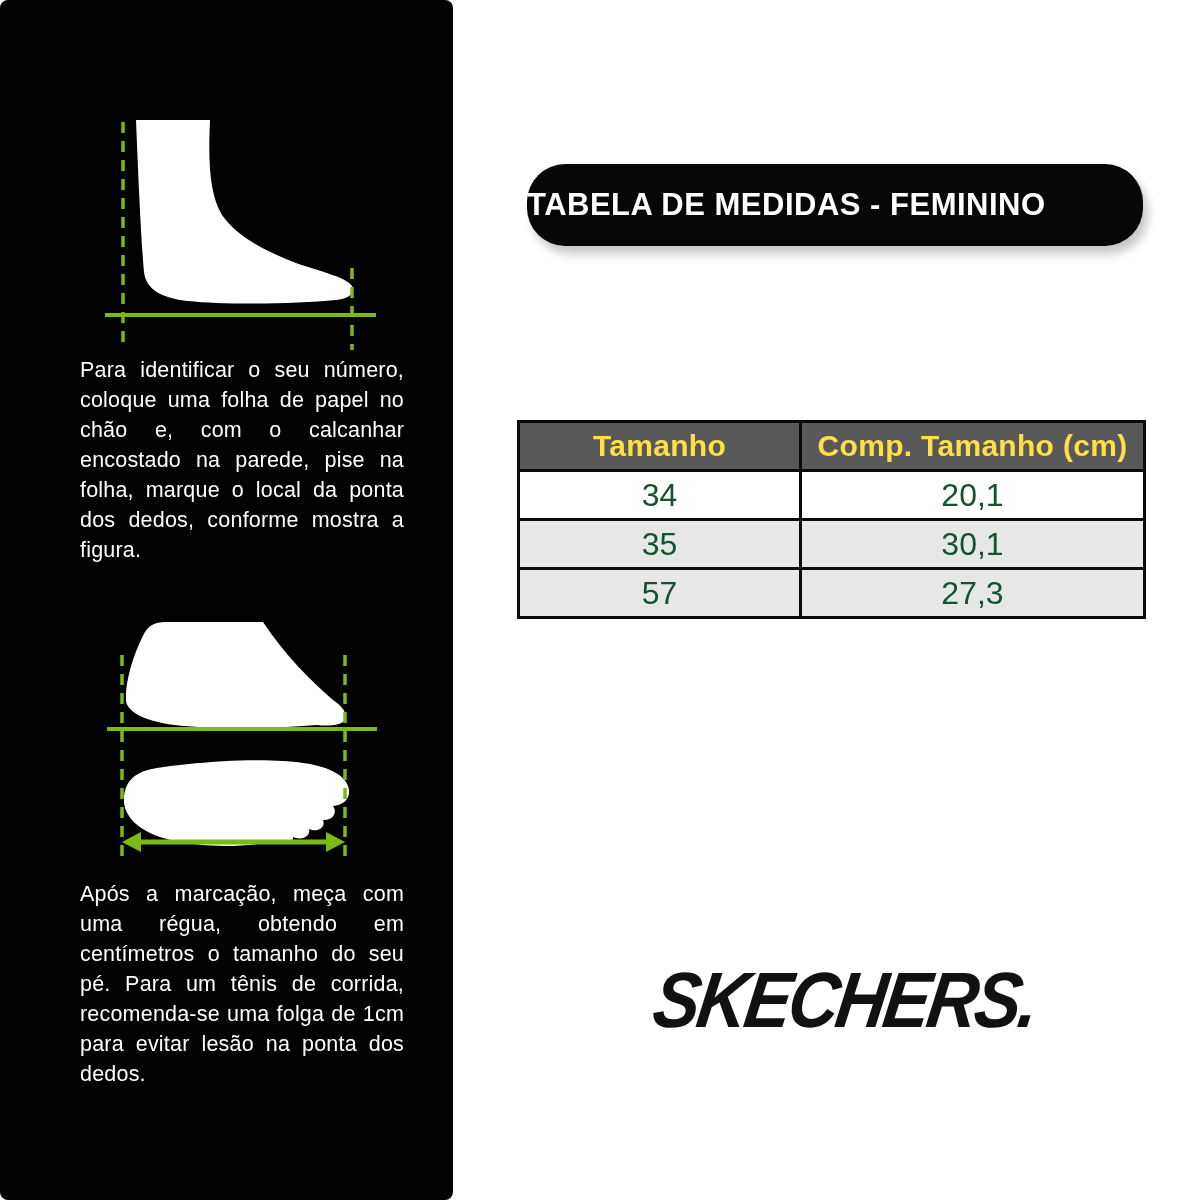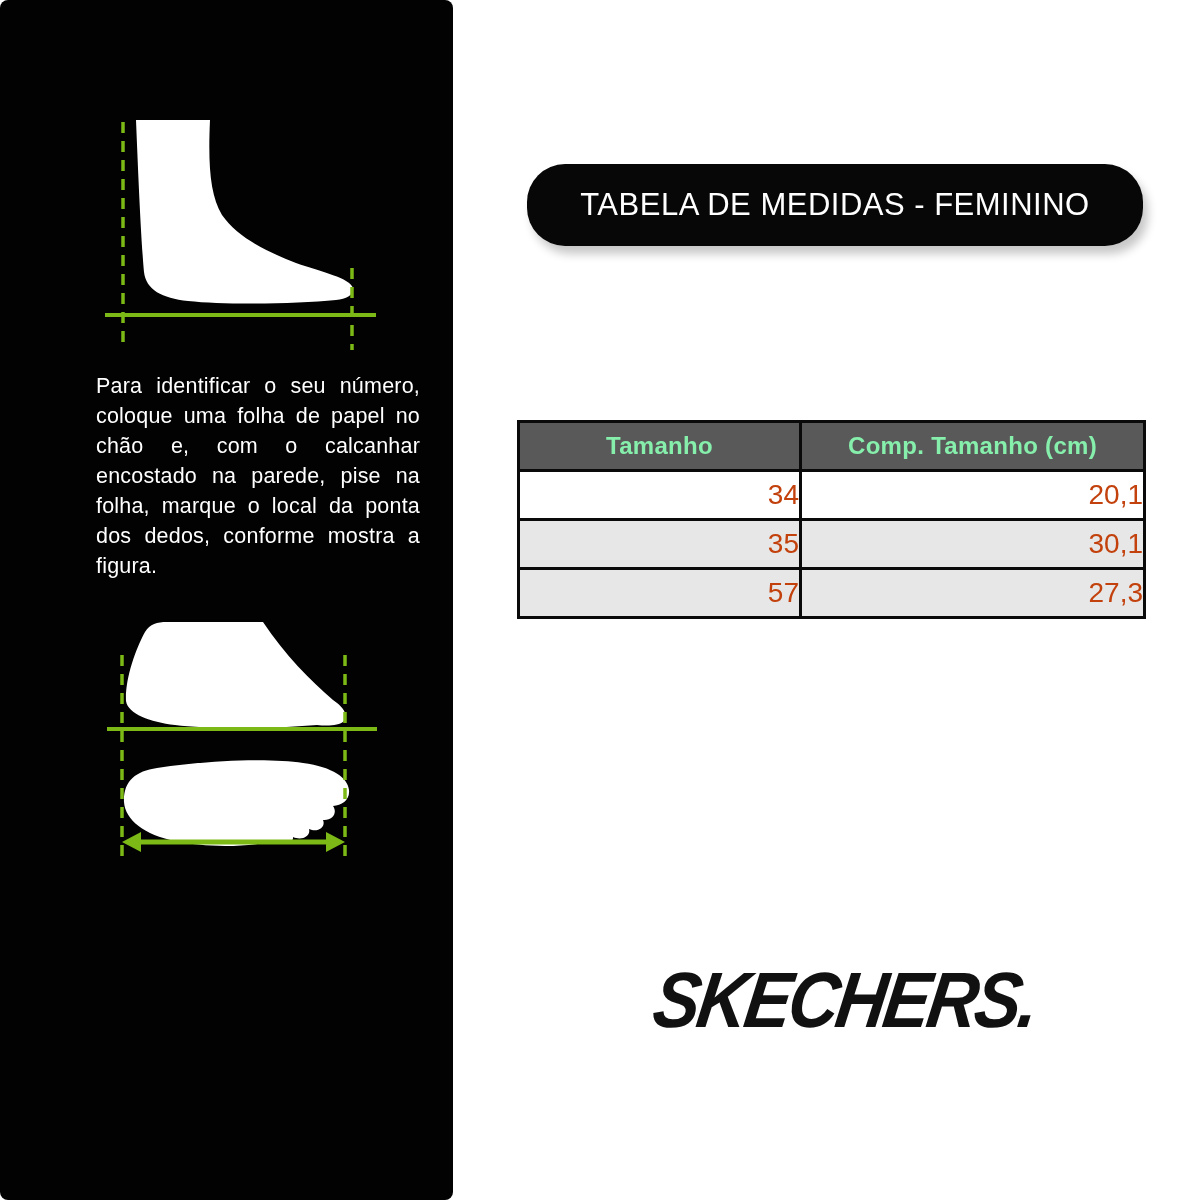--- a/index.html
+++ b/index.html
@@ -27,34 +27,34 @@
   .instruction {
     position: absolute;
     left: 80px;
     width: 324px;
     color: #ffffff;
     font-size: 21.5px;
     line-height: 30px;
     text-align: justify;
     letter-spacing: 0.2px;
   }
-  .instruction-1 { top: 371px; margin-left: 16px; }
+  .instruction-1 { top: 355px; }
   .instruction-2 { top: 879px; }
 
   
   .title-pill {
     position: absolute;
     left: 527px; top: 164px;
     width: 616px; height: 82px;
     background: #070707;
     border-radius: 38px;
-    display: flex; align-items: center; justify-content: center;
+    display: flex; align-items: center; justify-content: flex-start;
     color: #ffffff;
     font-size: 31px;
-    font-weight: normal;
+    font-weight: bold;
     letter-spacing: 0.5px;
     box-shadow: 5px 8px 10px rgba(0,0,0,0.22);
     white-space: nowrap;
   }
 
   
   table.size-table {
     position: absolute;
     left: 517px; top: 420px;
     width: 626px;
@@ -64,31 +64,30 @@
   .size-table col.c1 { width: 282px; }
   .size-table col.c2 { width: 344px; }
   .size-table th, .size-table td {
     border: 3px solid #0a0a0a;
     text-align: center;
     vertical-align: middle;
     height: 49px;
   }
   .size-table th {
     background: #595959;
-    color: #86efac;
-    font-size: 24px;
+    color: #fde047;
+    font-size: 30px;
     font-weight: bold;
     letter-spacing: 0.3px;
   }
   .size-table td {
     background: #ffffff;
-    color: #c2410c;
-    font-size: 28px;
+    color: #14532d;
+    font-size: 32px;
     font-weight: 500;
-    text-align: right;
   }
   .size-table tr.alt td { background: #e7e7e7; }
 
   
   .brand-logo {
     position: absolute;
     left: 560px; top: 960px;
     width: 570px;
     text-align: center;
     font-size: 70px;
@@ -147,20 +146,21 @@
       C50,225 30,210 29,192
       C28,172 40,161 62,158 Z"></path>
     <line class="gline" x1="27" y1="45" x2="27" y2="246" stroke-width="3.5" stroke-dasharray="11 8"></line>
     <line class="gline" x1="250" y1="45" x2="250" y2="246" stroke-width="3.5" stroke-dasharray="11 8"></line>
     <line class="gline" x1="12" y1="119" x2="282" y2="119" stroke-width="4"></line>
     <line class="gline" x1="40" y1="232" x2="237" y2="232" stroke-width="5"></line>
     <polygon class="garrow" points="27,232 46,222 46,242"></polygon>
     <polygon class="garrow" points="250,232 231,222 231,242"></polygon>
   </svg>
 
+  <p class="instruction instruction-2">Após a marcação, meça com uma régua, obtendo em centímetros o tamanho do seu pé. Para um tênis de corrida, recomenda-se uma folga de 1cm para evitar lesão na ponta dos dedos.</p>
 </div>
 
 <div class="title-pill">
   <span>TABELA DE MEDIDAS - FEMININO</span>
 </div>
 
 <table class="size-table">
   <colgroup>
       <col class="c1">
       <col class="c2">

